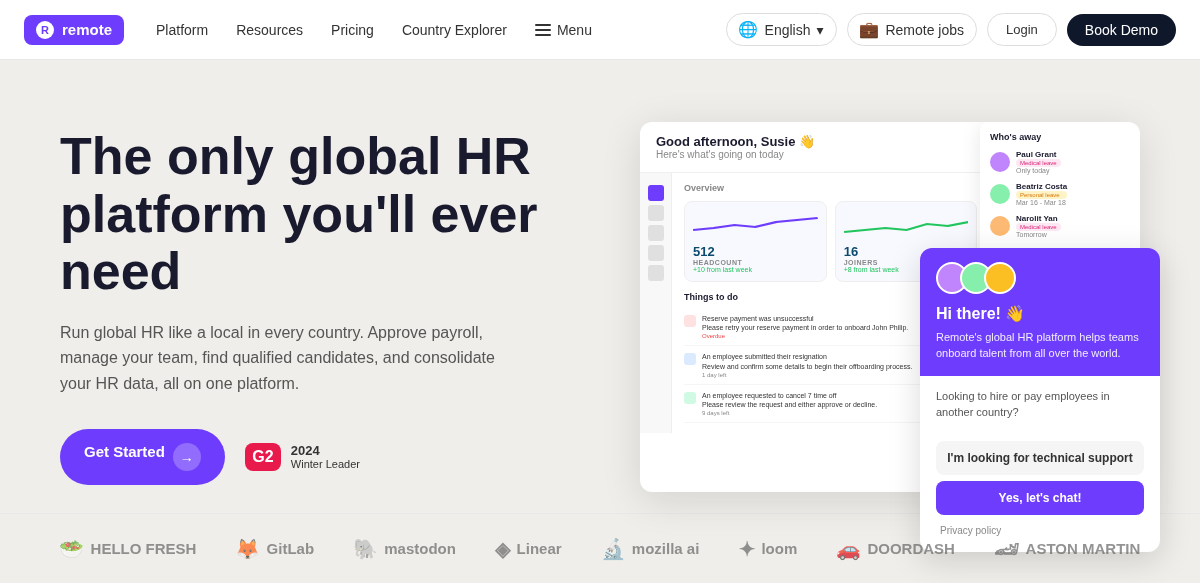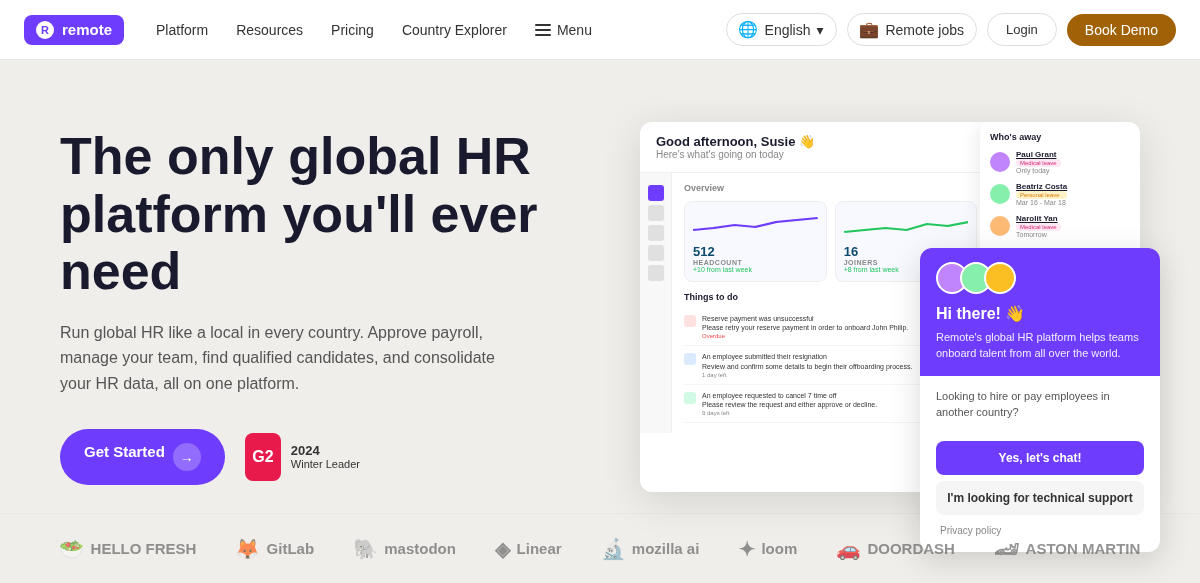--- a/index.html
+++ b/index.html
@@ -41,21 +41,21 @@
       display: flex; align-items: center; gap: 6px;
       border: 1px solid #ddd; border-radius: 20px; padding: 6px 12px;
       font-size: 14px; cursor: pointer; color: #333;
     }
     .globe-icon, .briefcase-icon { font-size: 16px; }
     .nav-login {
       border: 1px solid #ddd; border-radius: 20px; padding: 8px 18px;
       font-size: 13px; cursor: pointer; background: #fff; color: #333; font-weight: 500;
     }
     .nav-book {
-      background: #a16207; color: #fff; border-radius: 20px; padding: 8px 18px;
+      background: #0f172a; color: #fff; border-radius: 20px; padding: 8px 18px;
       font-size: 14px; cursor: pointer; border: none; font-weight: 500;
     }
 
     
     .hero {
       display: flex; align-items: center; justify-content: space-between;
       padding: 40px 60px 0 60px; height: calc(583px - 60px - 70px);
       position: relative;
     }
     .hero-left { max-width: 540px; }
@@ -74,21 +74,21 @@
     }
     .btn-arrow {
       width: 28px; height: 28px; background: rgba(255,255,255,0.25);
       border-radius: 50%; display: flex; align-items: center; justify-content: center;
       font-size: 14px;
     }
     .badge {
       display: flex; align-items: center; gap: 10px;
     }
     .badge-icon {
-      width: 36px; height: 48px; background: #e8194b; border-radius: 8px;
+      width: 36px; height: 28px; background: #e8194b; border-radius: 8px;
       display: flex; align-items: center; justify-content: center;
       color: #fff; font-weight: 900; font-size: 16px;
     }
     .badge-text { font-size: 11px; color: #333; }
     .badge-year { font-weight: 700; font-size: 13px; display: block; }
 
     
     .hero-right { position: relative; flex-shrink: 0; }
     .dashboard-card {
       width: 500px; height: 370px; background: #fff; border-radius: 12px;
@@ -134,21 +134,21 @@
     .whos-away {
       position: absolute; right: 0; top: 0; width: 160px; height: 180px;
       background: #fff; border-radius: 8px; box-shadow: 0 4px 20px rgba(0,0,0,0.1);
       padding: 10px; font-size: 8px;
     }
     .whos-away-title { font-weight: 700; color: #1a1a2e; margin-bottom: 8px; font-size: 9px; }
     .away-person { display: flex; align-items: center; gap: 6px; margin-bottom: 8px; }
     .away-avatar { width: 20px; height: 20px; border-radius: 50%; background: #c084fc; }
     .away-avatar.green { background: #86efac; }
     .away-avatar.orange { background: #fdba74; }
-    .away-name { font-weight: 600; color: #1a1a2e; font-size: 8px; text-decoration: underline; }
+    .away-name { font-weight: 600; color: #1a1a2e; font-size: 8px; }
     .away-date { color: #888; font-size: 7px; }
     .away-tag { background: #f0fdf4; color: #16a34a; border-radius: 4px; padding: 1px 4px; font-size: 6px; }
     .away-tag.personal { background: #fef3c7; color: #d97706; }
     .away-tag.medical { background: #fce7f3; color: #db2777; }
 
     
     .chat-widget {
       position: absolute; right: -20px; bottom: -60px;
       width: 240px; background: #fff; border-radius: 12px;
       box-shadow: 0 8px 32px rgba(0,0,0,0.15); overflow: hidden;
@@ -362,22 +362,22 @@
         <div class="chat-avatars">
           <div class="chat-avatar"></div>
           <div class="chat-avatar"></div>
           <div class="chat-avatar"></div>
         </div>
         <div class="chat-hi">Hi there! 👋</div>
         <div class="chat-desc">Remote's global HR platform helps teams onboard talent from all over the world.</div>
       </div>
       <div class="chat-body">
         <div class="chat-msg">Looking to hire or pay employees in another country?</div>
+        <button class="chat-btn secondary">I'm looking for technical support</button>
         <button class="chat-btn">Yes, let's chat!</button>
-        <button class="chat-btn secondary">I'm looking for technical support</button>
         <div class="chat-privacy">Privacy policy</div>
       </div>
     </div>
   </div>
 </div>
 
 <div class="footer-logos">
   <div class="logo-item">
     <span class="logo-icon">🥗</span>
     <span>HELLO FRESH</span>

